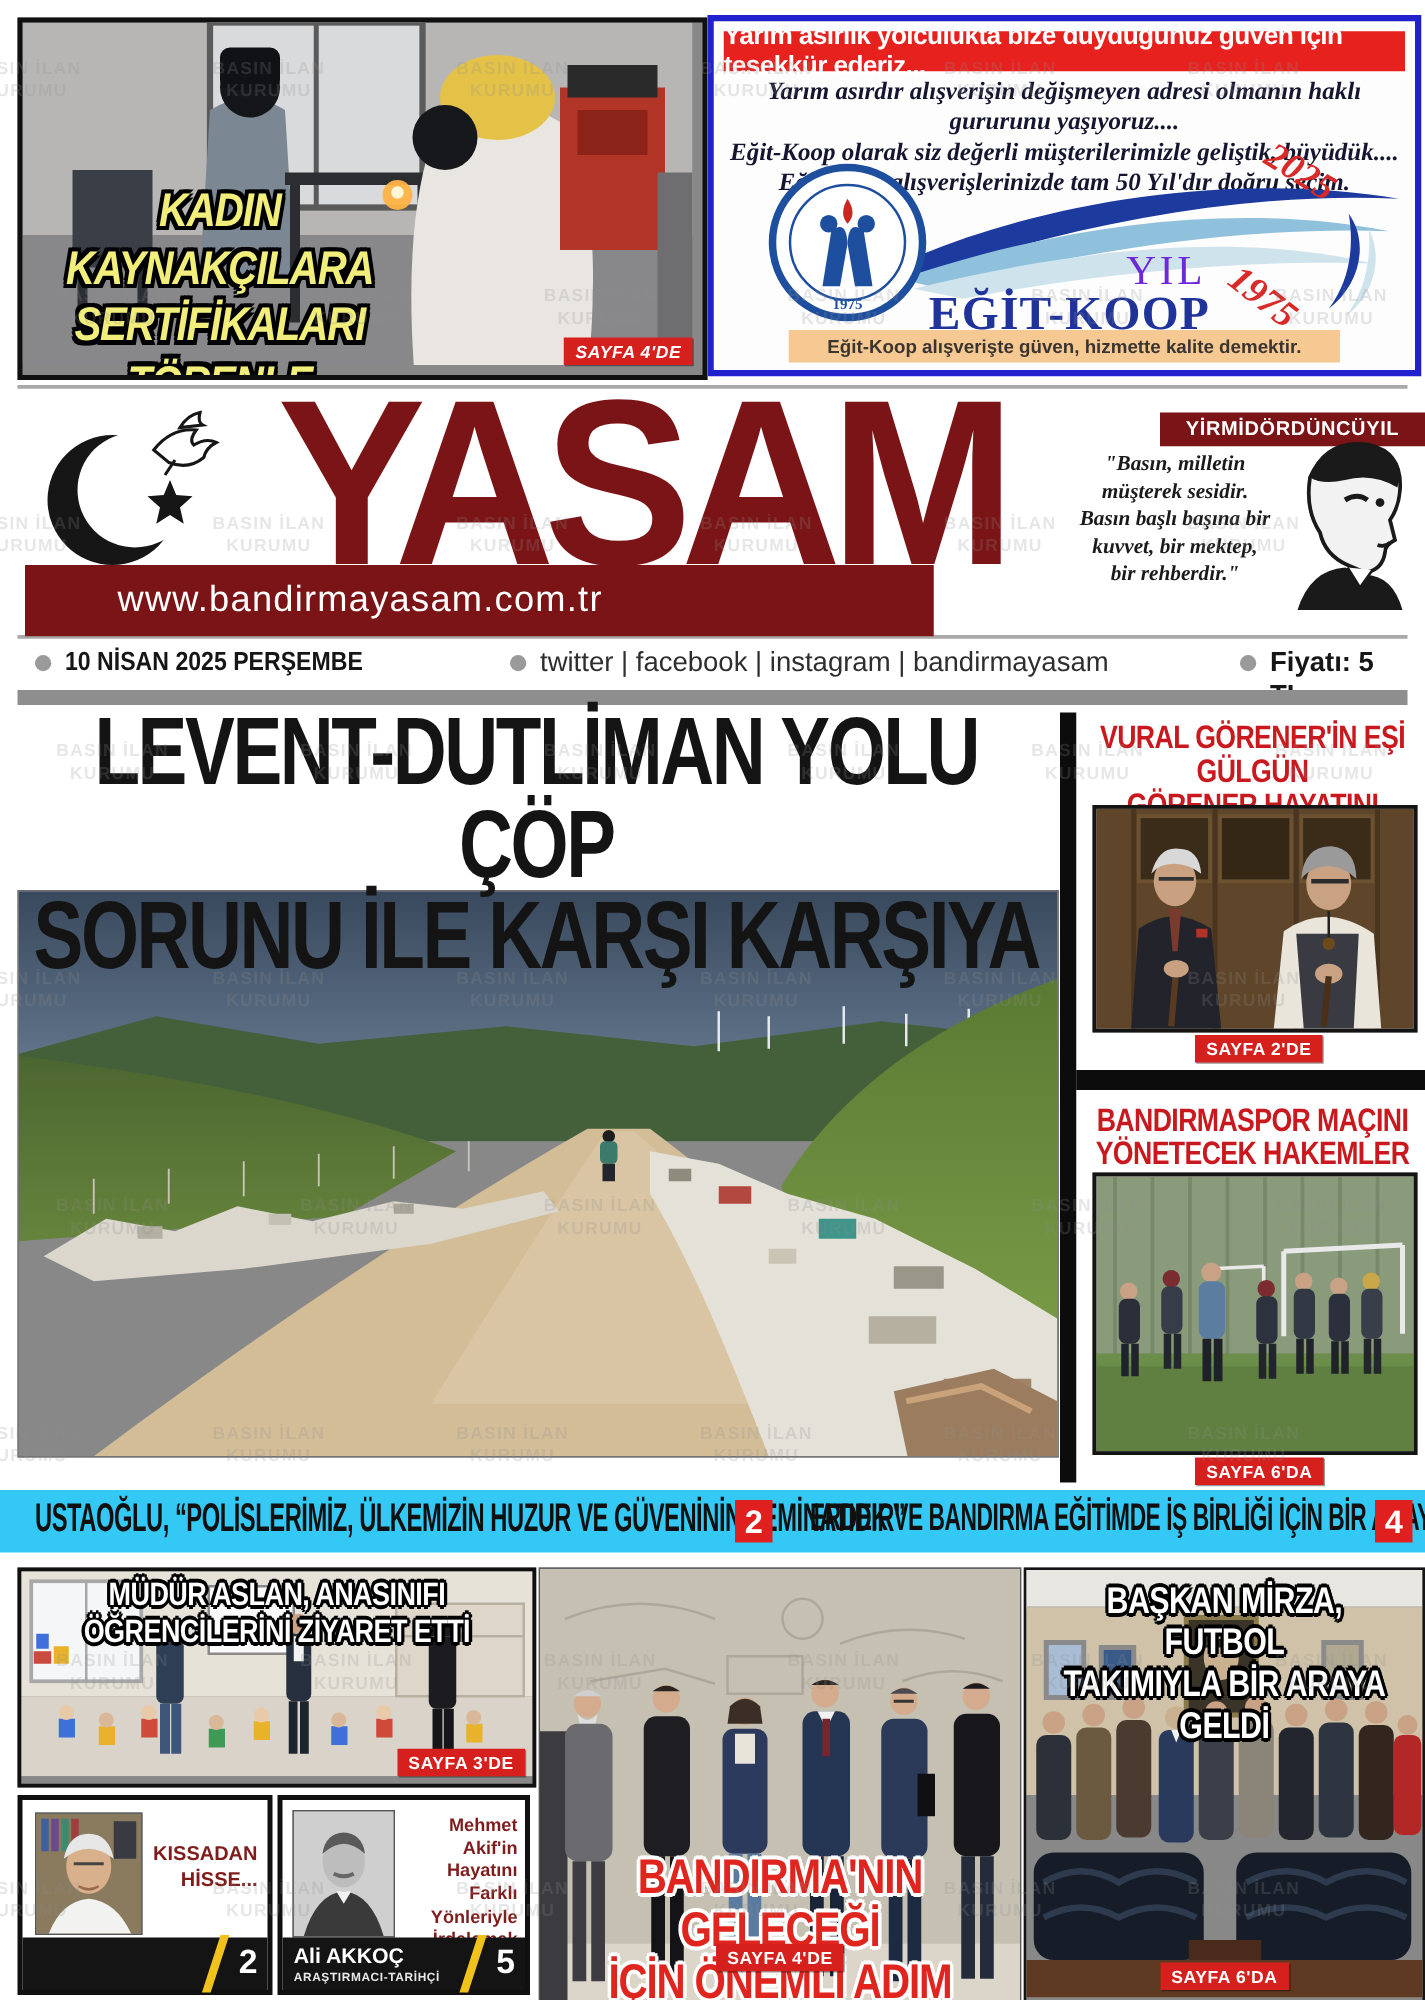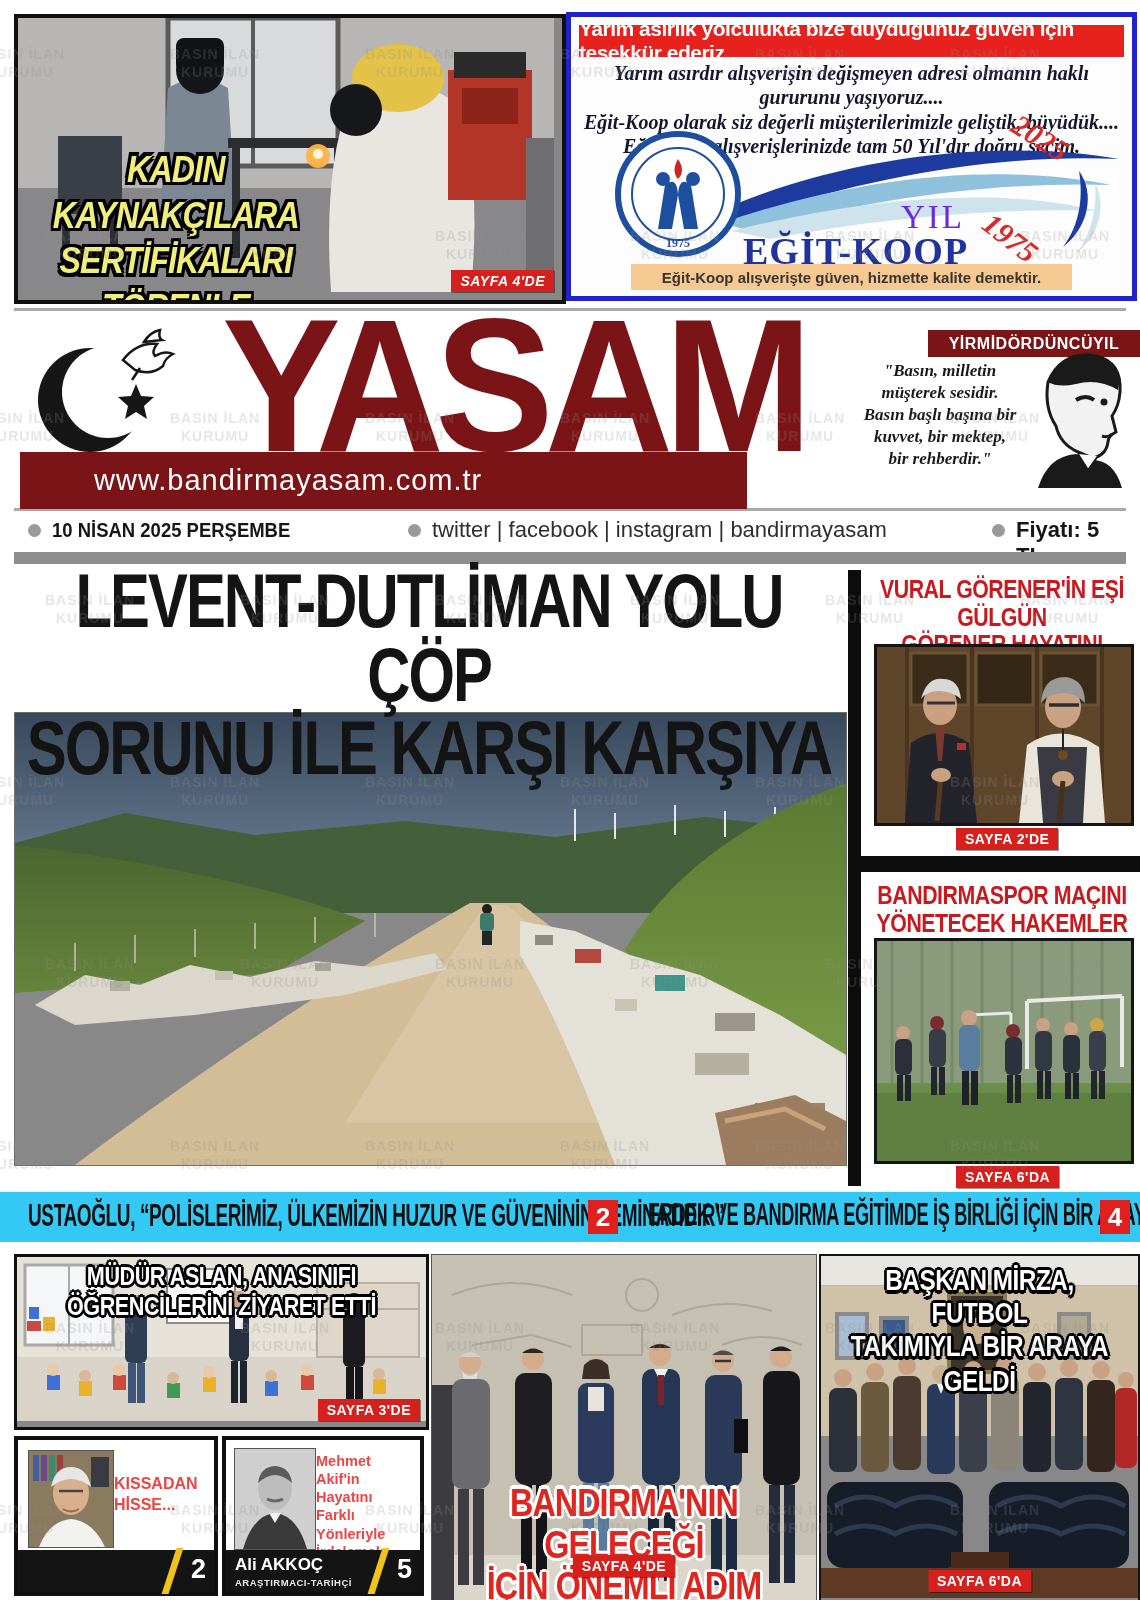--- a/index.html
+++ b/index.html
@@ -78,21 +78,21 @@
   .ticker-txt{position:absolute;top:9px;color:#101010;font-weight:900;font-size:25px;letter-spacing:-.5px;
               white-space:nowrap;transform:scale(.76,1.28);transform-origin:left center;}
   .ticker-badge{position:absolute;top:8px;width:30px;height:34px;background:#e0201e;color:#fff;
                 font-weight:900;font-size:26px;display:flex;align-items:center;justify-content:center;}
 
   
   .bl-box{left:14px;top:1254px;width:409px;height:170px;border:3px solid #101010;}
   .bl-head{position:absolute;left:0;top:4px;width:100%;text-align:center;z-index:3;color:#fff;
            font-weight:900;font-size:24px;letter-spacing:-.5px;transform:scale(.9,1.08);transform-origin:center top;}
   .col-box{position:absolute;border:4px solid #101010;background:#fff;}
-  .col-title{position:absolute;text-align:left;font-weight:900;color:#ef4444;}
+  .col-title{position:absolute;text-align:right;font-weight:900;color:#7f1d1d;}
   .col-bar{position:absolute;left:0;bottom:0;width:100%;height:42px;background:#141414;color:#fff;}
   .col-name{position:absolute;left:9px;top:9px;font-weight:bold;font-size:19px;white-space:nowrap;}
   .col-sub{position:absolute;left:9px;top:27px;font-weight:bold;font-size:9.5px;letter-spacing:.5px;color:#e8e8e8;}
   .col-slash{position:absolute;right:38px;top:-2px;width:7px;height:46px;background:#f2c21c;transform:skewX(-18deg);}
   .col-num{position:absolute;right:8px;top:4px;font-weight:900;font-size:27px;}
   .bm-head{position:absolute;left:0;width:100%;text-align:center;z-index:3;color:#e0251f;font-weight:900;
            font-size:34px;line-height:1.08;letter-spacing:-1px;transform:scale(.95,1.15);transform-origin:center top;}
   .br-head{position:absolute;left:0;top:8px;width:100%;text-align:center;z-index:3;color:#fff;font-weight:900;
            font-size:27px;line-height:1.12;letter-spacing:-.5px;transform:scale(.9,1.1);transform-origin:center top;}
 

